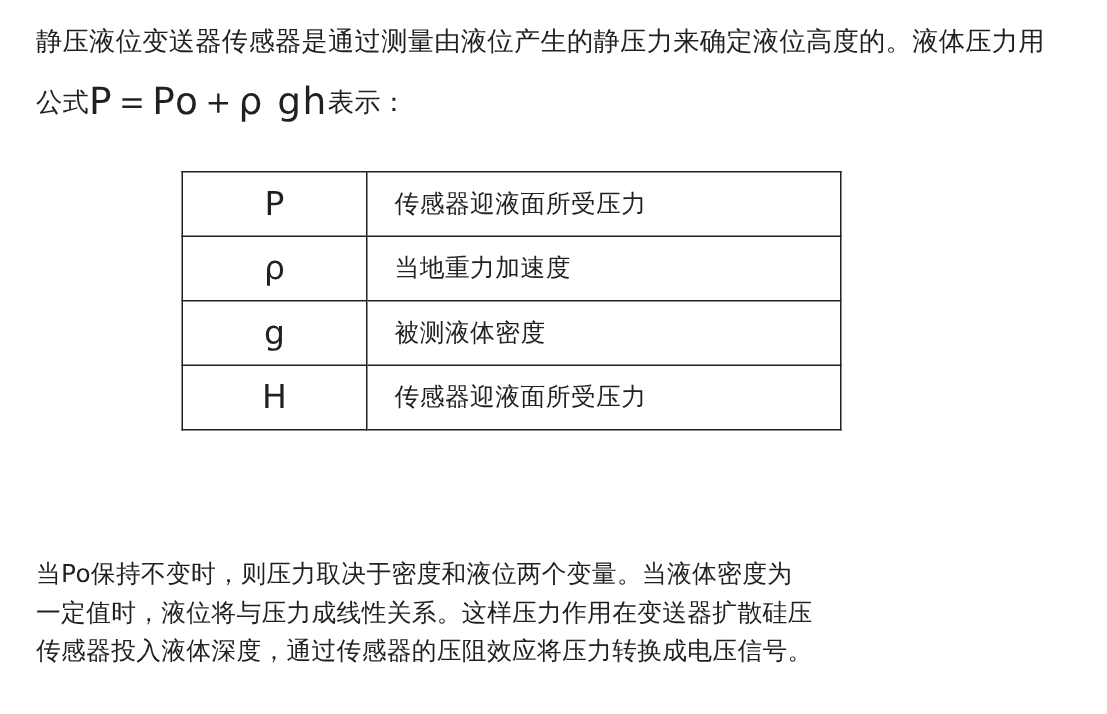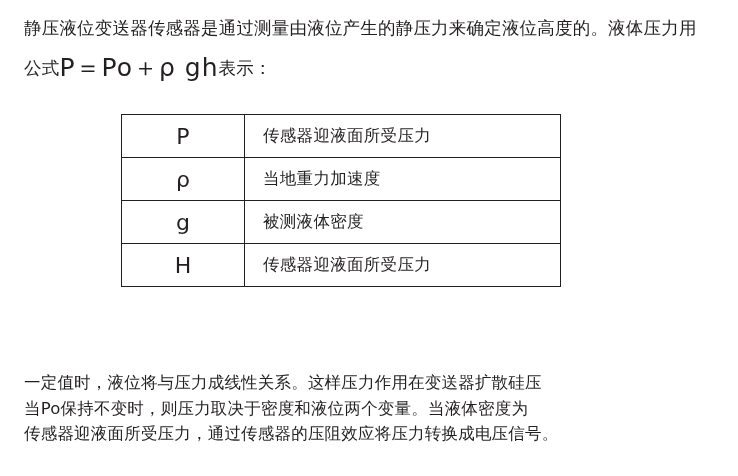--- a/index.html
+++ b/index.html
@@ -95,18 +95,18 @@
         <td class="desc">被测液体密度</td>
       </tr>
       <tr>
         <td class="sym">H</td>
         <td class="desc">传感器迎液面所受压力</td>
       </tr>
     </tbody>
   </table>
 
   <div class="outro">
+    <p>当Po保持不变时，则压力取决于密度和液位两个变量。当液体密度为</p>
     <p>一定值时，液位将与压力成线性关系。这样压力作用在变送器扩散硅压</p>
-    <p>当Po保持不变时，则压力取决于密度和液位两个变量。当液体密度为</p>
-    <p>传感器迎液面所受压力，通过传感器的压阻效应将压力转换成电压信号。</p>
+    <p>传感器投入液体深度，通过传感器的压阻效应将压力转换成电压信号。</p>
   </div>
 
 </div>
 
 </body></html>

